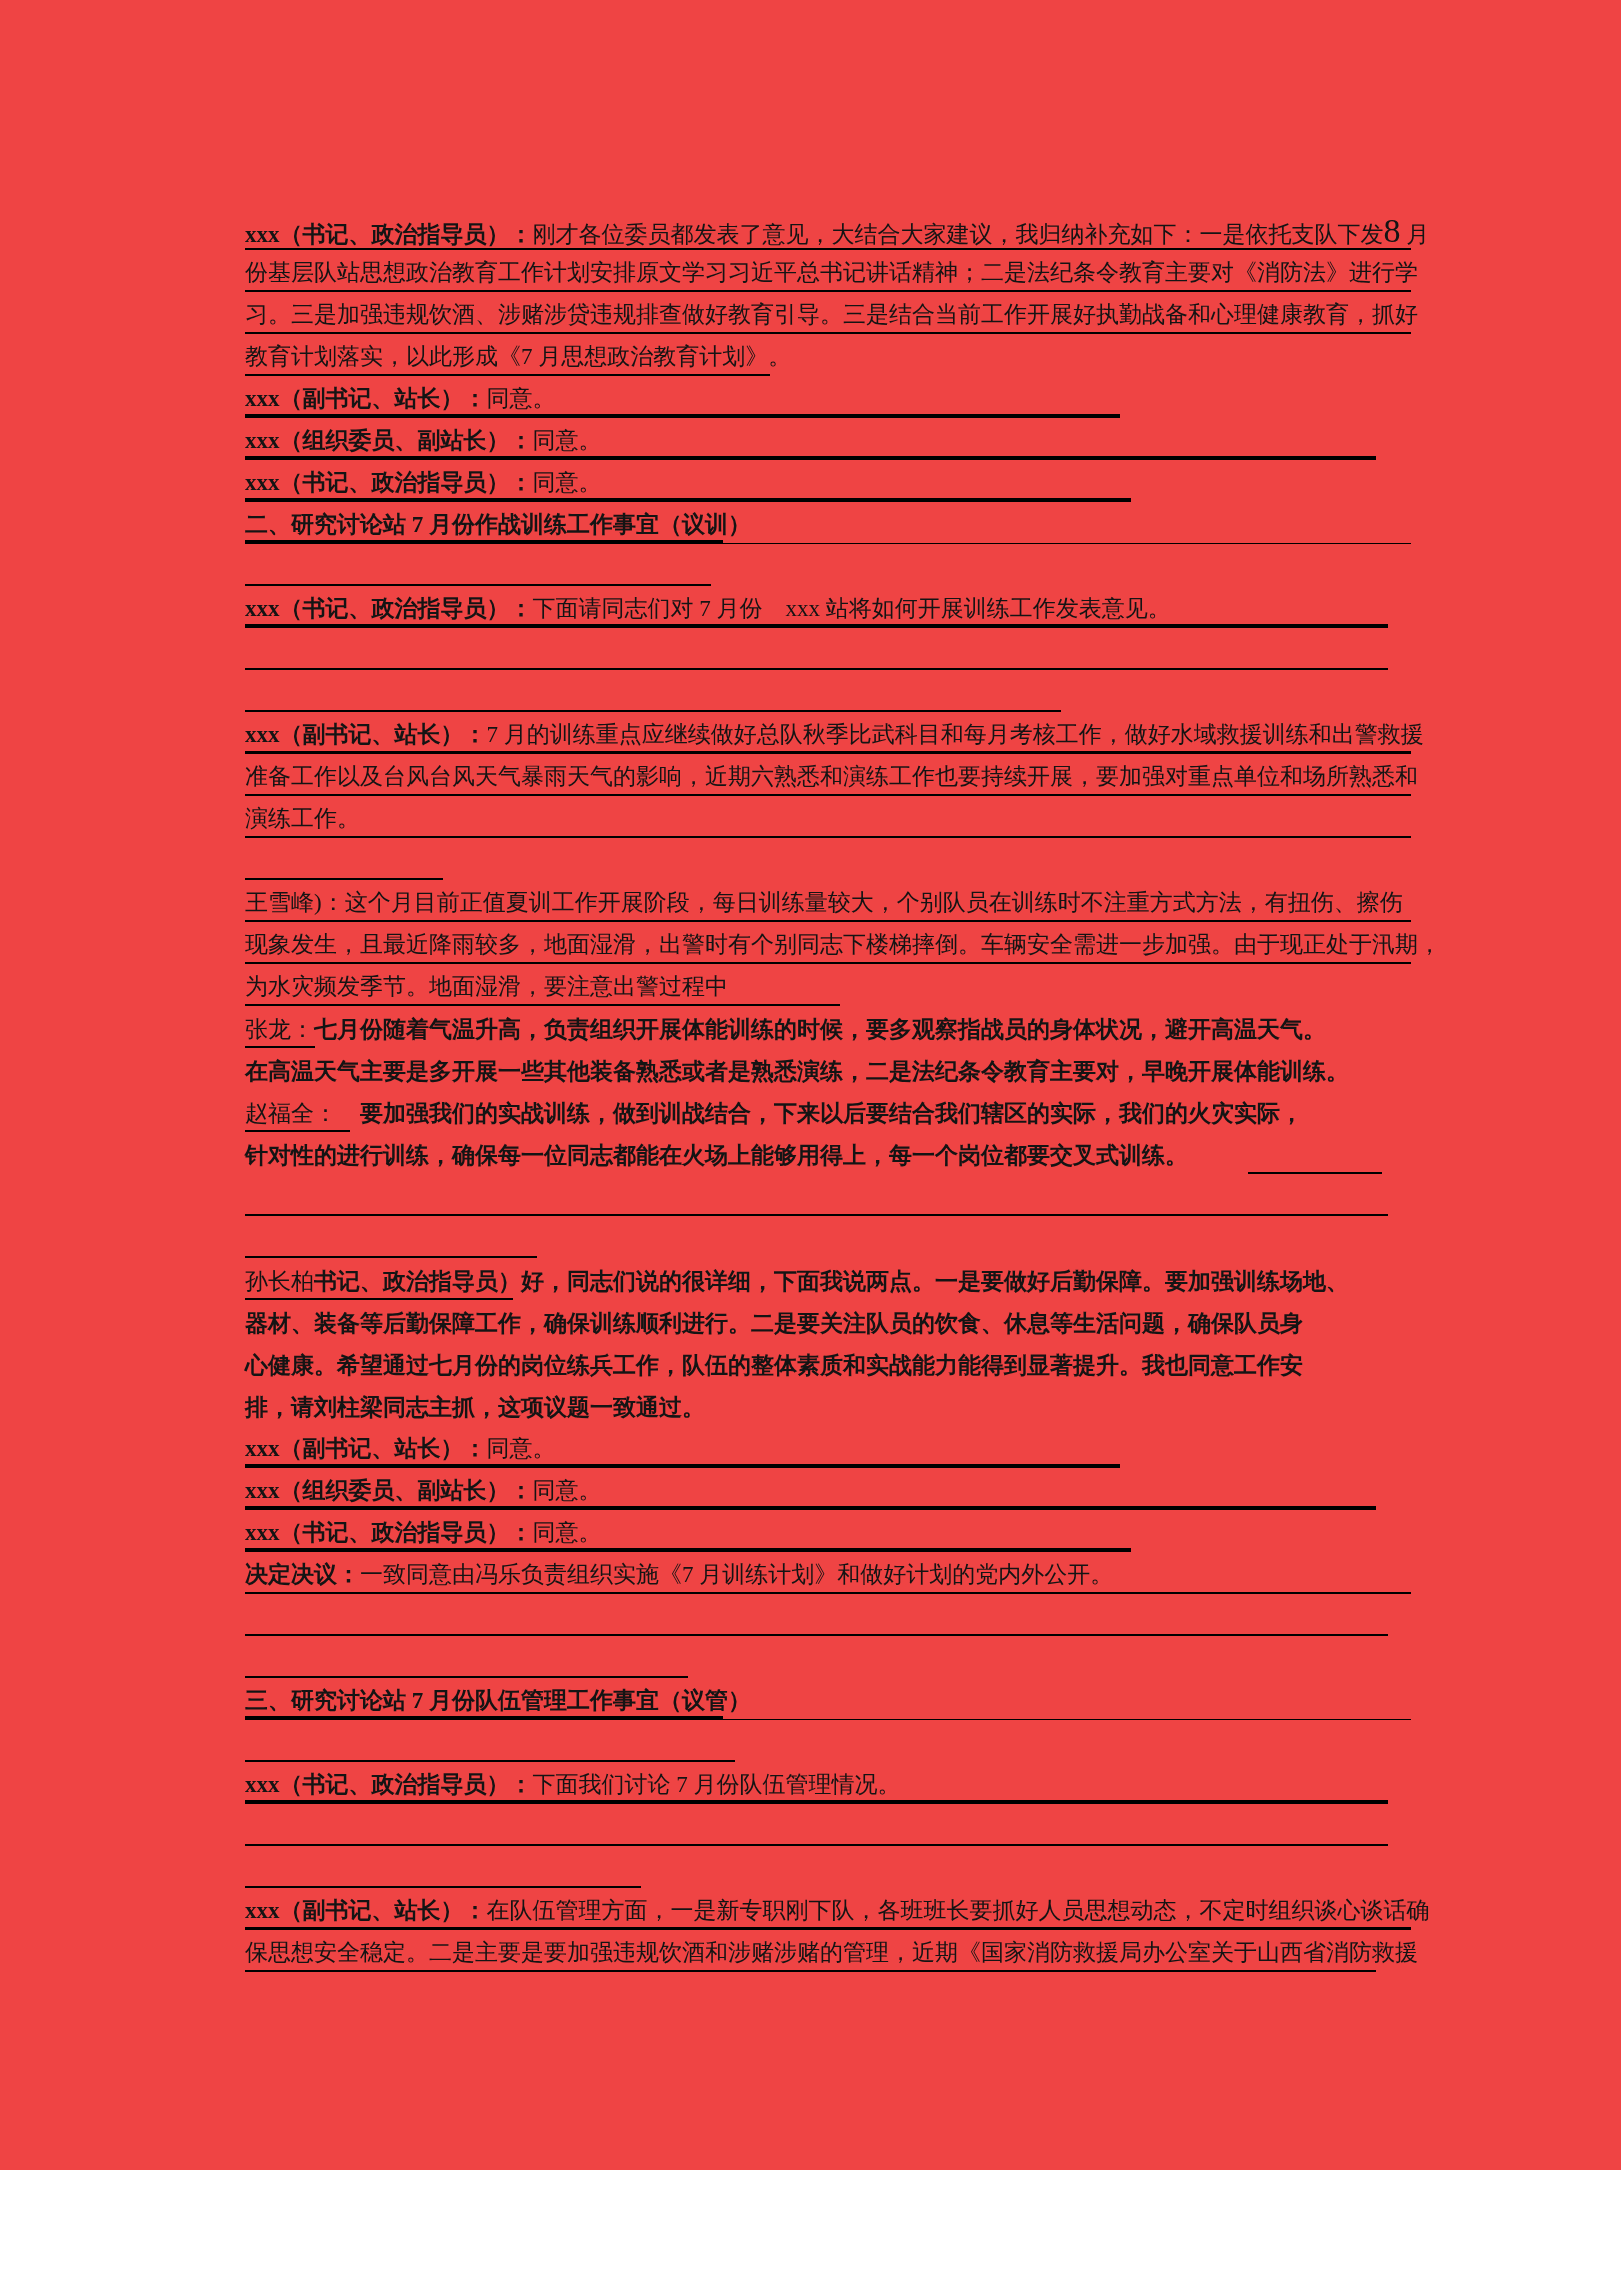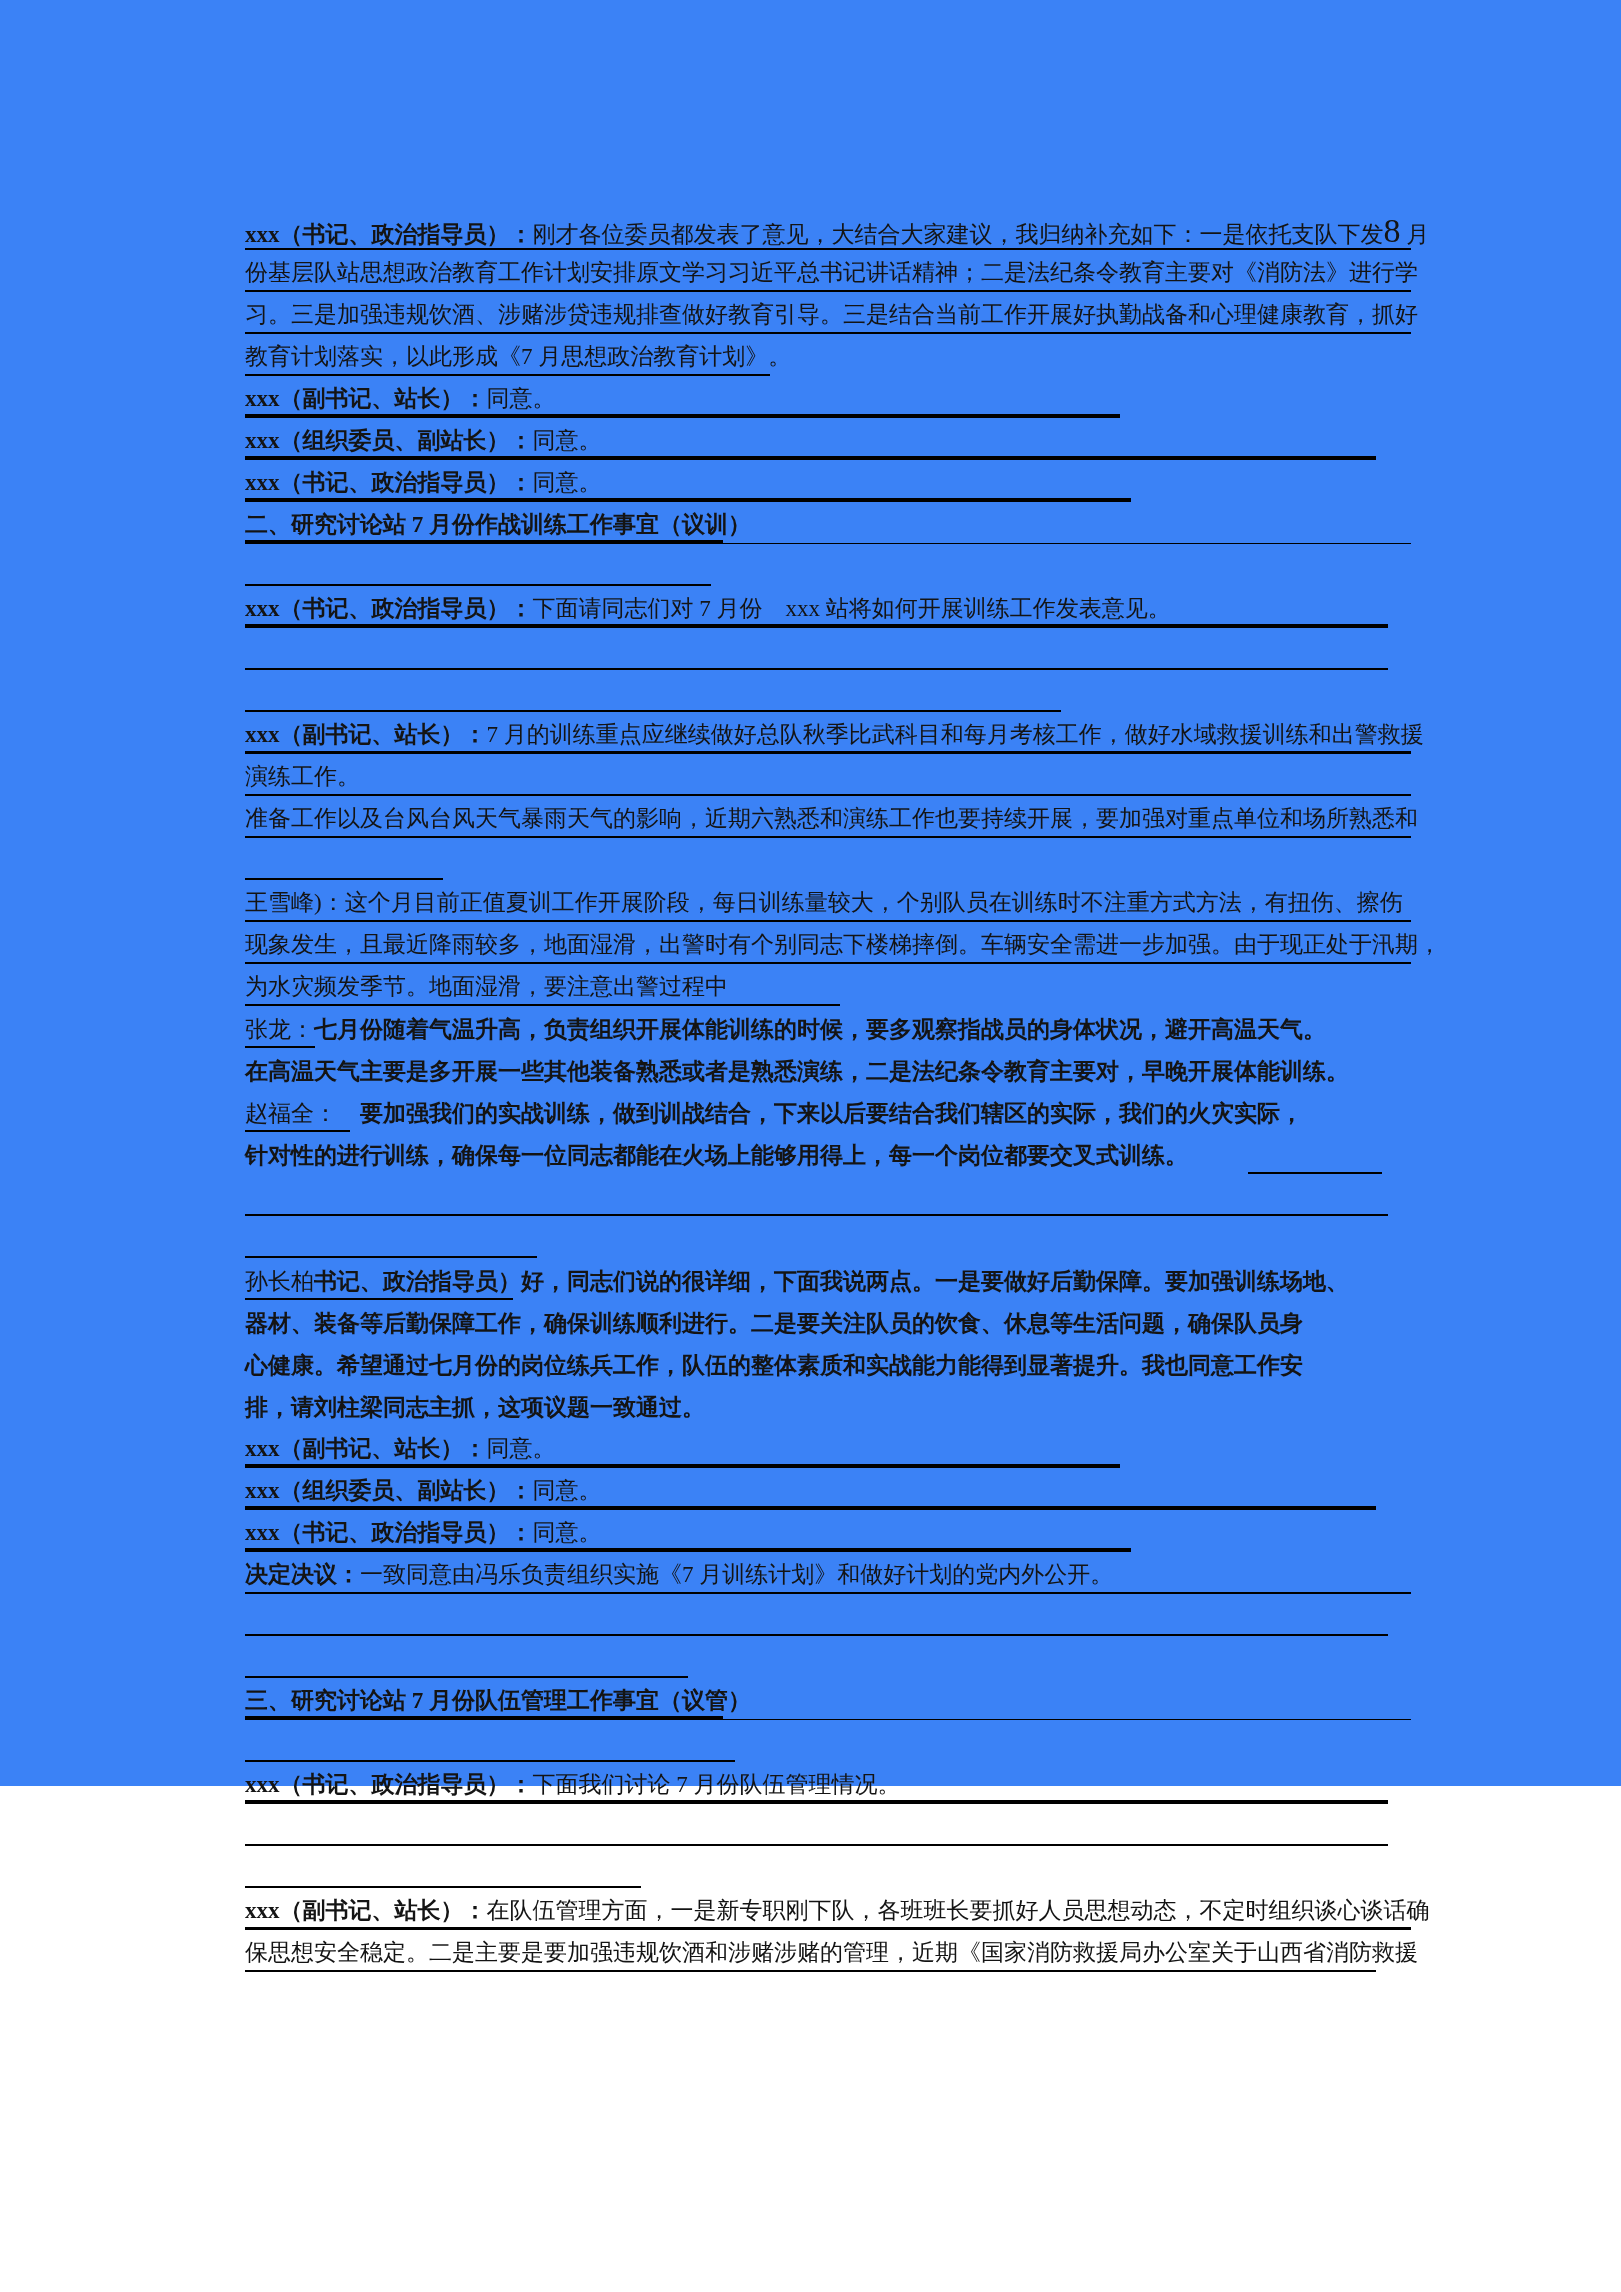--- a/index.html
+++ b/index.html
@@ -3,22 +3,22 @@
 <meta charset="utf-8">
 <style>
   html,body{margin:0;padding:0;}
   body{
     width:1621px;height:2293px;
     background:#ffffff;
     font-family:"Liberation Serif","DejaVu Serif",serif;
     overflow:hidden;
   }
   .page{
-    position:absolute;left:0;top:0;width:1621px;height:1786px;
-    background:#3b82f6;
+    position:absolute;left:0;top:0;width:1621px;height:2170px;
+    background:#ef4444;
   }
   .content{
     position:absolute;left:245px;top:210px;width:1166px;
   }
   .line{
     position:relative;
     height:42px;
     line-height:42px;
     white-space:nowrap;
     color:#141414;
@@ -66,22 +66,22 @@
         <i class="rule" style="left: 0%; width: 40%; height: 2px; background: rgb(0, 0, 0);"></i>
       </div>
       <div class="line"><span class="seg-b">xxx（书记、政治指导员）：</span><span class="seg-r">下面请同志们对 7 月份　xxx 站将如何开展训练工作发表意见。</span><i class="rule" style="left: 0%; width: 98%; height: 3.9px; background: rgb(0, 0, 0);"></i></div>
       <div class="line">
         <i class="rule" style="left: 0%; width: 98%; height: 2px; background: rgb(0, 0, 0);"></i>
       </div>
       <div class="line">
         <i class="rule" style="left: 0%; width: 70%; height: 2px; background: rgb(0, 0, 0);"></i>
       </div>
       <div class="line"><span class="seg-b">xxx（副书记、站长）：</span><span class="seg-r">7 月的训练重点应继续做好总队秋季比武科目和每月考核工作，做好水域救援训练和出警救援</span><i class="rule" style="left: 0%; width: 100%; height: 2.9px; background: rgb(0, 0, 0);"></i></div>
+      <div class="line"><span class="seg-r">准备工作以及台风台风天气暴雨天气的影响，近期六熟悉和演练工作也要持续开展，要加强对重点单位和场所熟悉和</span><i class="rule" style="left: 0%; width: 100%; height: 2px; background: rgb(0, 0, 0);"></i></div>
       <div class="line"><span class="seg-r">演练工作。</span><i class="rule" style="left: 0%; width: 100%; height: 2px; background: rgb(0, 0, 0);"></i></div>
-      <div class="line"><span class="seg-r">准备工作以及台风台风天气暴雨天气的影响，近期六熟悉和演练工作也要持续开展，要加强对重点单位和场所熟悉和</span><i class="rule" style="left: 0%; width: 100%; height: 2px; background: rgb(0, 0, 0);"></i></div>
       <div class="line">
         <i class="rule" style="left: 0%; width: 17%; height: 2px; background: rgb(0, 0, 0);"></i>
       </div>
       <div class="line"><span class="seg-r">王雪峰)：这个月目前正值夏训工作开展阶段，每日训练量较大，个别队员在训练时不注重方式方法，有扭伤、擦伤</span><i class="rule" style="left: 0%; width: 100%; height: 2px; background: rgb(0, 0, 0);"></i></div>
       <div class="line"><span class="seg-r">现象发生，且最近降雨较多，地面湿滑，出警时有个别同志下楼梯摔倒。车辆安全需进一步加强。由于现正处于汛期，</span><i class="rule" style="left: 0%; width: 100%; height: 2px; background: rgb(0, 0, 0);"></i></div>
       <div class="line"><span class="seg-r">为水灾频发季节。地面湿滑，要注意出警过程中</span><i class="rule" style="left: 0%; width: 51%; height: 2px; background: rgb(0, 0, 0);"></i></div>
       <div class="line"><span class="seg-r">张龙：</span><span class="seg-h">七月份随着气温升高，负责组织开展体能训练的时候，要多观察指战员的身体状况，避开高温天气。</span><i class="rule" style="left: 0%; width: 6%; height: 2px; background: rgb(0, 0, 0);"></i></div>
       <div class="line"><span class="seg-h">在高温天气主要是多开展一些其他装备熟悉或者是熟悉演练，二是法纪条令教育主要对，早晚开展体能训练。</span></div>
       <div class="line"><span class="seg-r">赵福全：</span><span class="seg-h">　要加强我们的实战训练，做到训战结合，下来以后要结合我们辖区的实际，我们的火灾实际，</span><i class="rule" style="left: 0%; width: 9%; height: 2px; background: rgb(0, 0, 0);"></i></div>
       <div class="line"><span class="seg-h">针对性的进行训练，确保每一位同志都能在火场上能够用得上，每一个岗位都要交叉式训练。</span><i class="rule" style="left: 86%; width: 11.5%; height: 2px; background: rgb(0, 0, 0);"></i></div>

